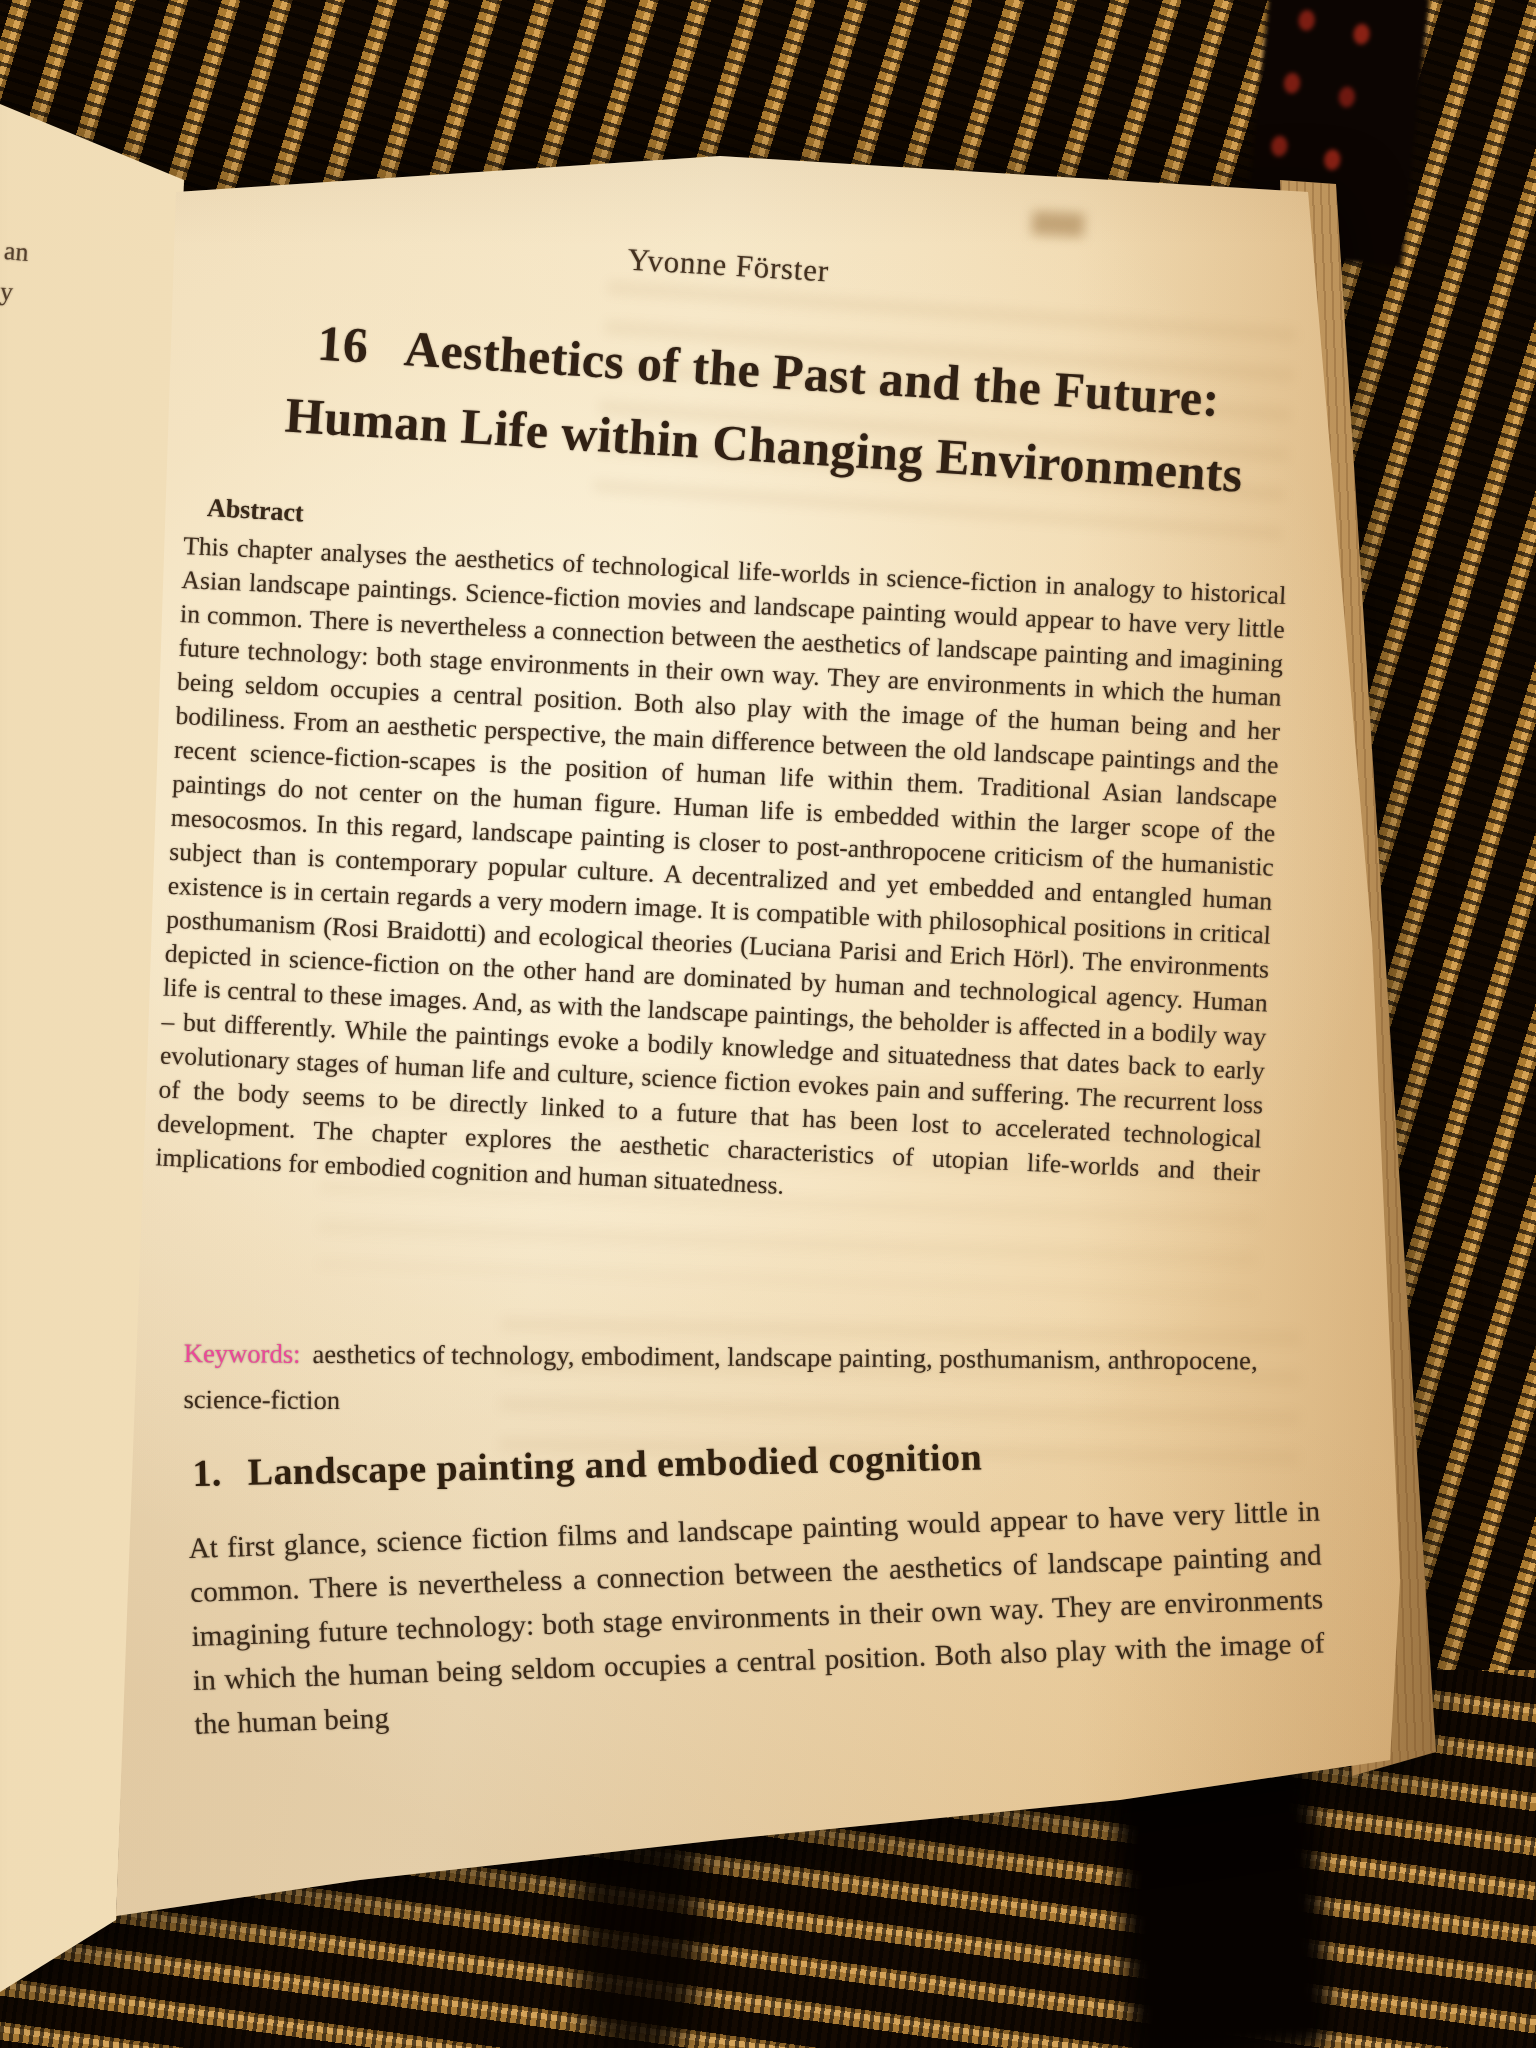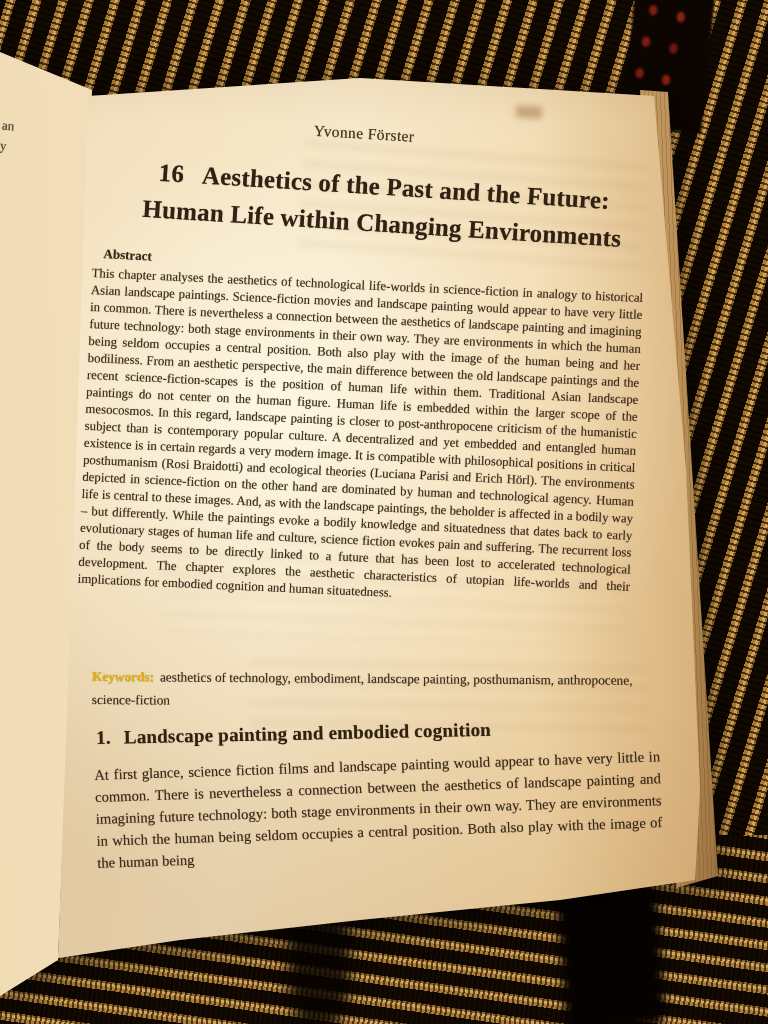--- a/index.html
+++ b/index.html
@@ -74,21 +74,21 @@
   .chapter-title{left:100px;top:150px;width:572px;text-align:center;
     transform:rotate(3.6deg);font-size:25px;font-weight:bold;line-height:37px;
     color:#312114;letter-spacing:0.2px;}
   .chapter-title .num{margin-right:18px;}
   .abstract-label{left:104px;top:246px;transform:rotate(3.2deg);
     font-size:13px;font-weight:bold;color:#382818;}
   .abstract-body{left:92px;top:265px;width:552px;transform:rotate(2.6deg);
     font-size:12.8px;line-height:17px;text-align:justify;color:#3d2c1c;}
   .keywords{left:92px;top:665px;width:556px;transform:rotate(0.4deg);
     font-size:13.3px;line-height:23px;text-align:left;color:#3d2c1c;}
-  .keywords .kw-label{font-weight:bold;color:#eab308;}
+  .keywords .kw-label{font-weight:normal;color:#ec4899;}
   .keywords .kw-text{margin-left:6px;}
   .section-heading{left:96px;top:727px;width:560px;transform:rotate(-1.2deg);
     font-size:19px;font-weight:bold;color:#30200f;letter-spacing:0.2px;}
   .section-heading .num{margin-right:13px;}
   .body-paragraph{left:94px;top:764px;width:566px;transform:rotate(-1.9deg);
     font-size:14.6px;line-height:22px;text-align:justify;color:#3a2a1a;}
   .frag{position:absolute;z-index:7;font-size:13px;color:#55402c;transform:rotate(4deg);}
   .frag-an{left:2px;top:118px;}
   .frag-y{left:0px;top:138px;}
 </style>

